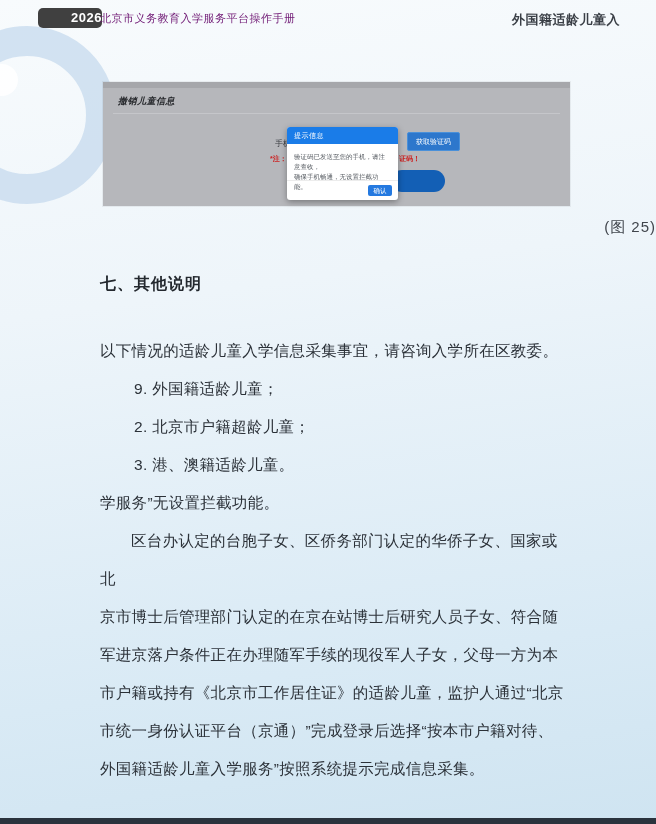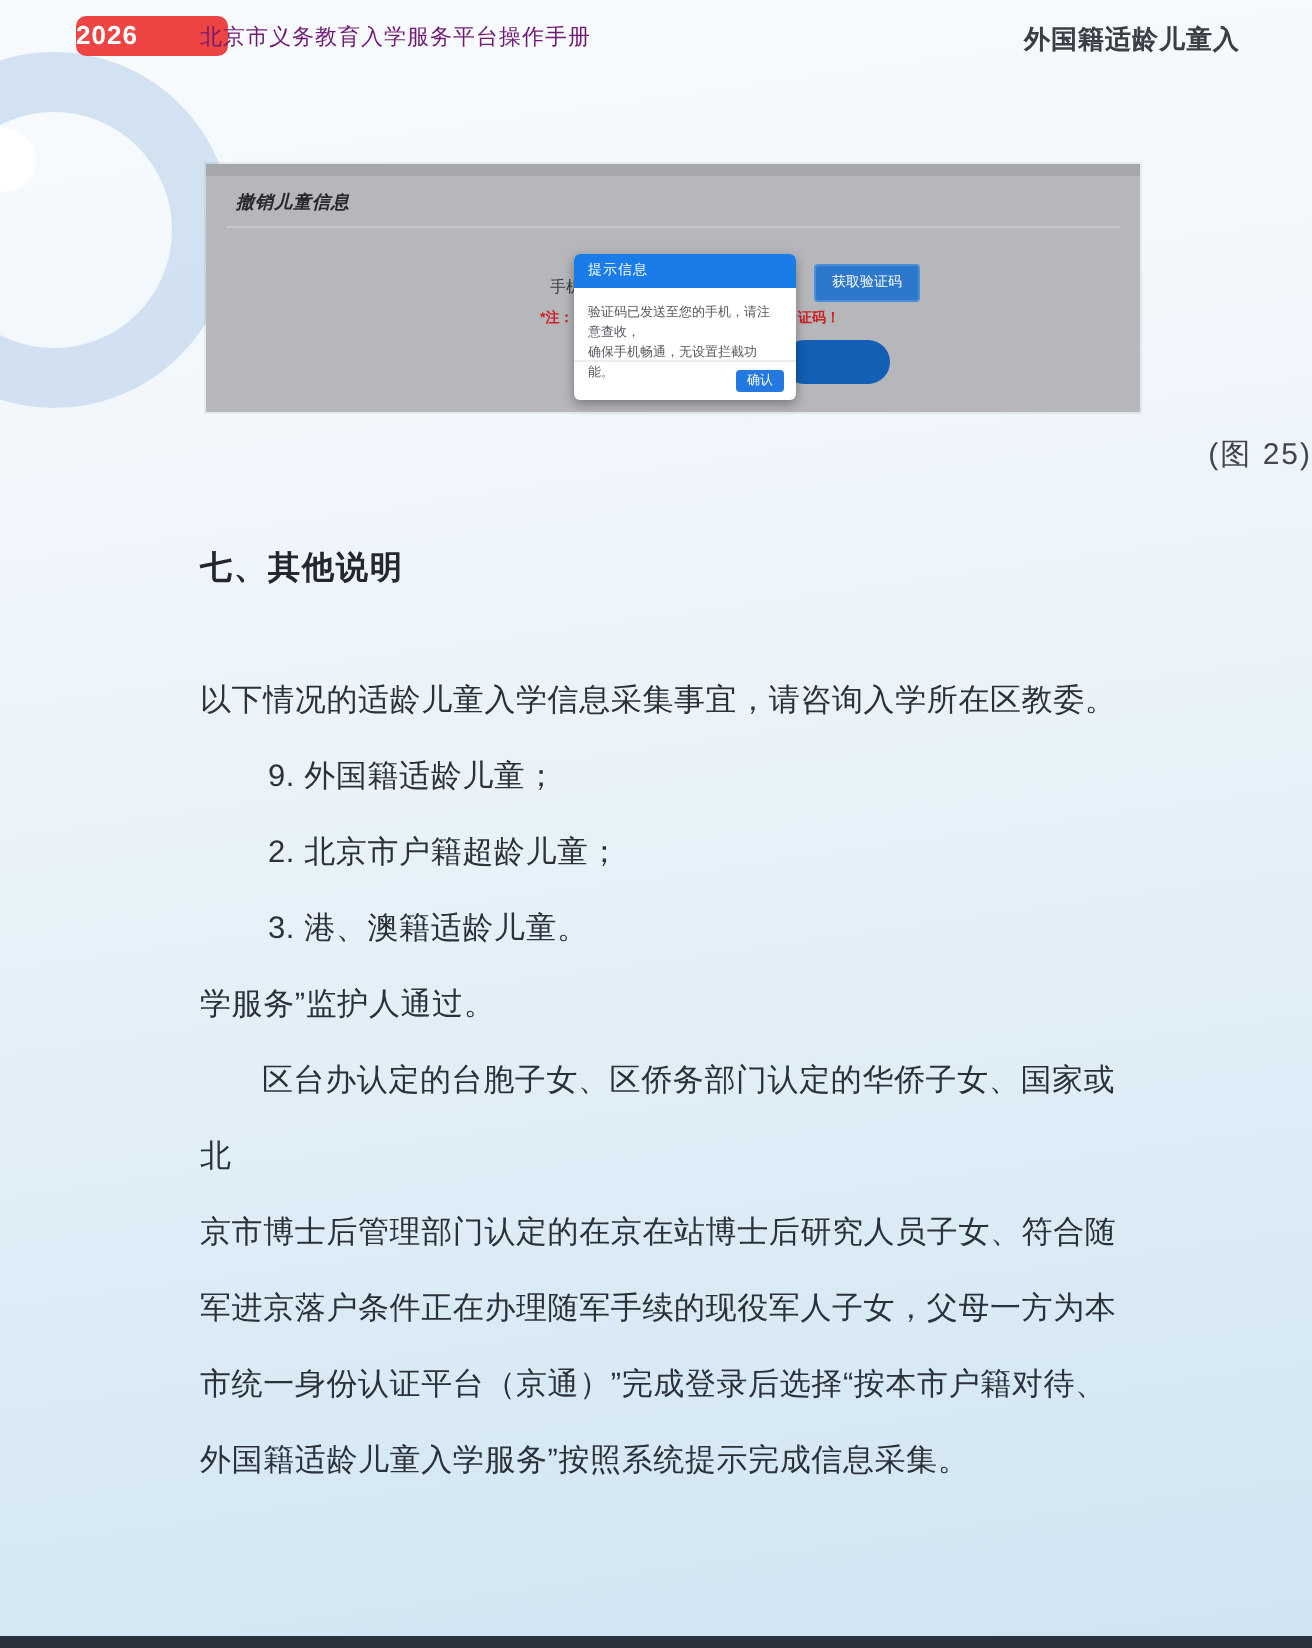--- a/index.html
+++ b/index.html
@@ -16,23 +16,23 @@
     position:absolute; left:-62px; top:26px; width:178px; height:178px;
     border:30px solid rgba(198,217,238,0.75); border-radius:50%;
   }
   .deco-dot {
     position:absolute; left:-14px; top:64px; width:32px; height:32px;
     background:rgba(255,255,255,0.85); border-radius:50%;
   }
   
   .hdr { position:absolute; top:8px; left:0; right:0; height:22px; }
   .badge {
-    position:absolute; left:38px; top:0; width:76px; height:20px;
-    background:#ef4444; color:#fff; border-radius:5px;
-    font-size:13px; font-weight:bold; text-align:left; line-height:20px;
+    position:absolute; left:38px; top:0; width:64px; height:20px;
+    background:#404040; color:#fff; border-radius:5px;
+    font-size:13px; font-weight:bold; text-align:right; line-height:20px;
     letter-spacing:0.5px;
   }
   .hdr-title {
     position:absolute; left:100px; top:3px; font-size:11px; font-weight:normal;
     color:#701a75; letter-spacing:0.5px;
   }
   .hdr-right {
     position:absolute; right:36px; top:3px; font-size:13px; font-weight:bold;
     color:#3a3f46; letter-spacing:0.5px;
   }
@@ -133,22 +133,23 @@
 
 <div class="caption">(图 25)</div>
 
 <div class="section-title">七、其他说明</div>
 
 <div class="bodytext">
   <div>以下情况的适龄儿童入学信息采集事宜，请咨询入学所在区教委。</div>
   <div class="list">9. 外国籍适龄儿童；</div>
   <div class="list">2. 北京市户籍超龄儿童；</div>
   <div class="list">3. 港、澳籍适龄儿童。</div>
-  <div>学服务”监护人通过。</div>
+  <div>学服务”无设置拦截功能。</div>
   <div class="indent">区台办认定的台胞子女、区侨务部门认定的华侨子女、国家或北</div>
   <div>京市博士后管理部门认定的在京在站博士后研究人员子女、符合随</div>
   <div>军进京落户条件正在办理随军手续的现役军人子女，父母一方为本</div>
+  <div>市户籍或持有《北京市工作居住证》的适龄儿童，监护人通过“北京</div>
   <div>市统一身份认证平台（京通）”完成登录后选择“按本市户籍对待、</div>
   <div>外国籍适龄儿童入学服务”按照系统提示完成信息采集。</div>
 
 </div>
 
 <div class="bottom-bar"></div>
 
 </body></html>

